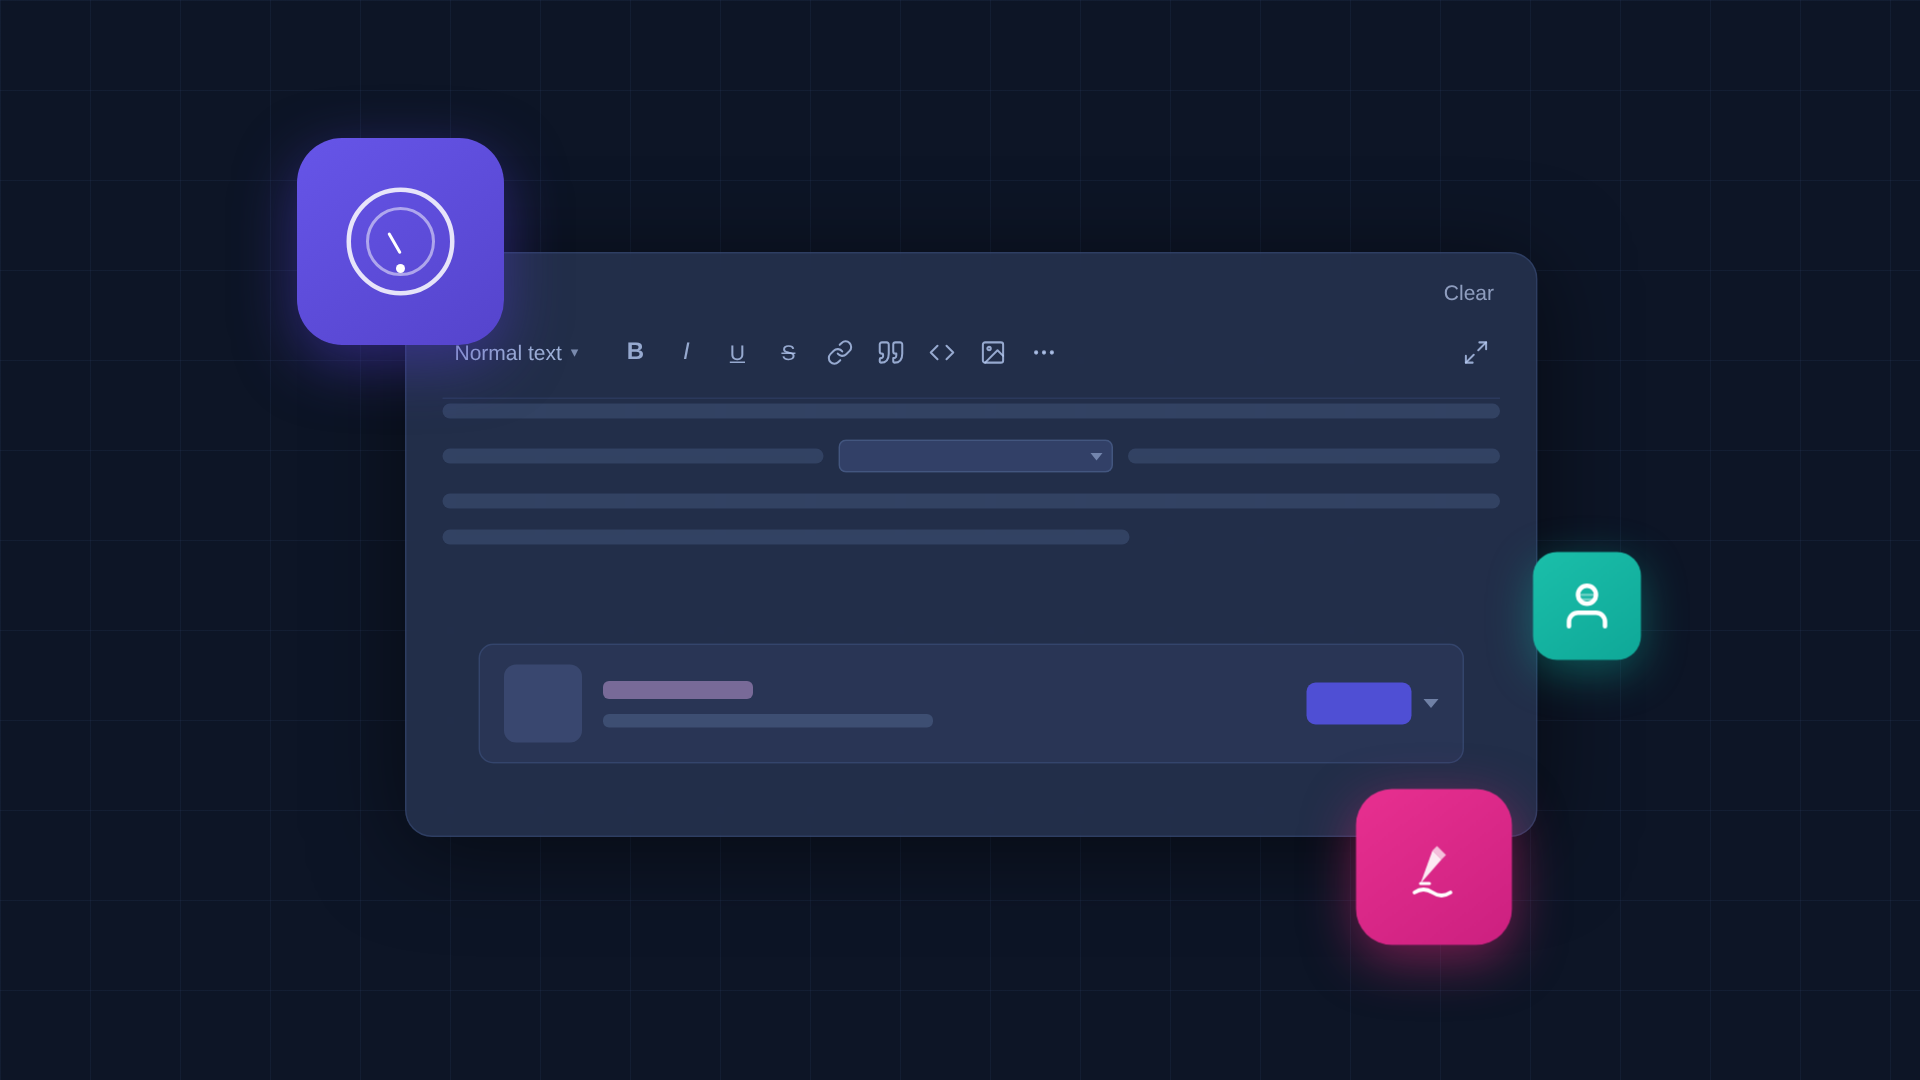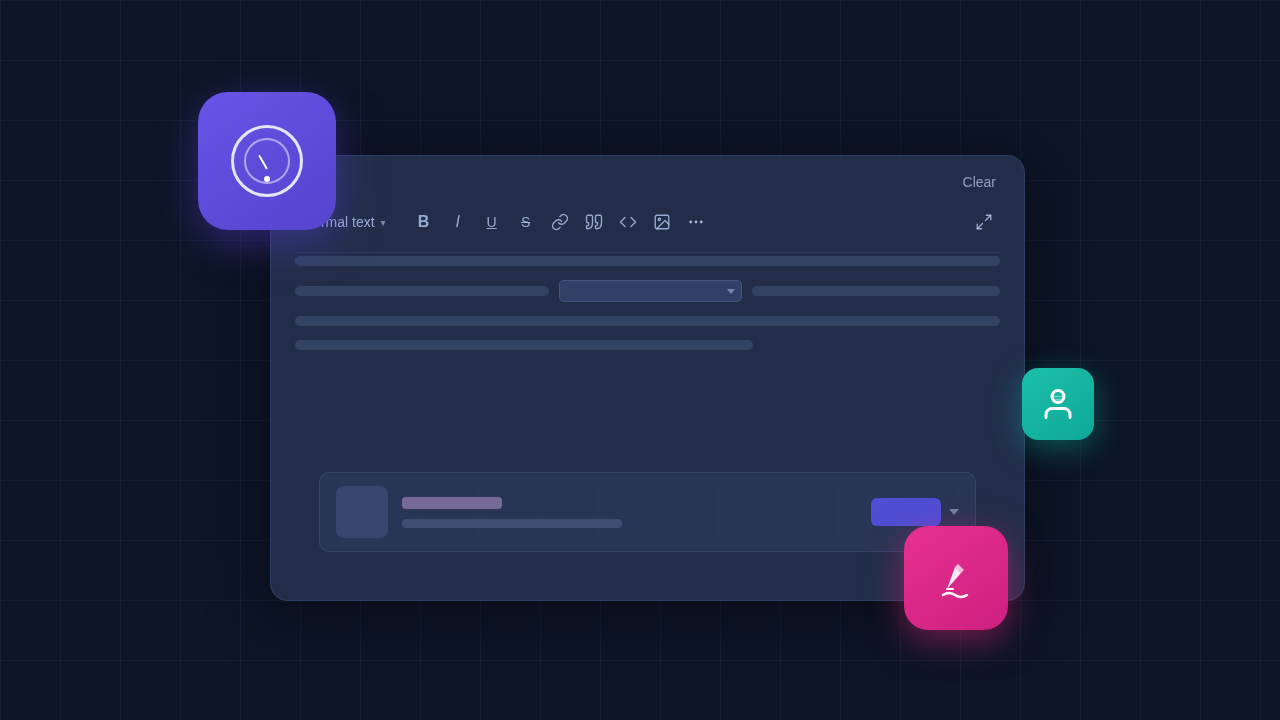--- a/index.html
+++ b/index.html
@@ -20,23 +20,23 @@
       background-image:
         linear-gradient(rgba(100,140,220,0.07) 1px, transparent 1px),
         linear-gradient(90deg, rgba(100,140,220,0.07) 1px, transparent 1px);
       background-size: 60px 60px;
     }
 
     
     .editor-card {
       position: absolute;
       left: 270px;
-      top: 155px;
+      top: 168px;
       width: 755px;
-      height: 446px;
+      height: 390px;
       background: rgba(42, 55, 85, 0.75);
       border-radius: 18px;
       border: 1px solid rgba(100, 130, 200, 0.2);
       backdrop-filter: blur(6px);
       box-shadow: 0 8px 60px rgba(0,0,0,0.5);
     }
 
     
     .clear-btn {
       position: absolute;

